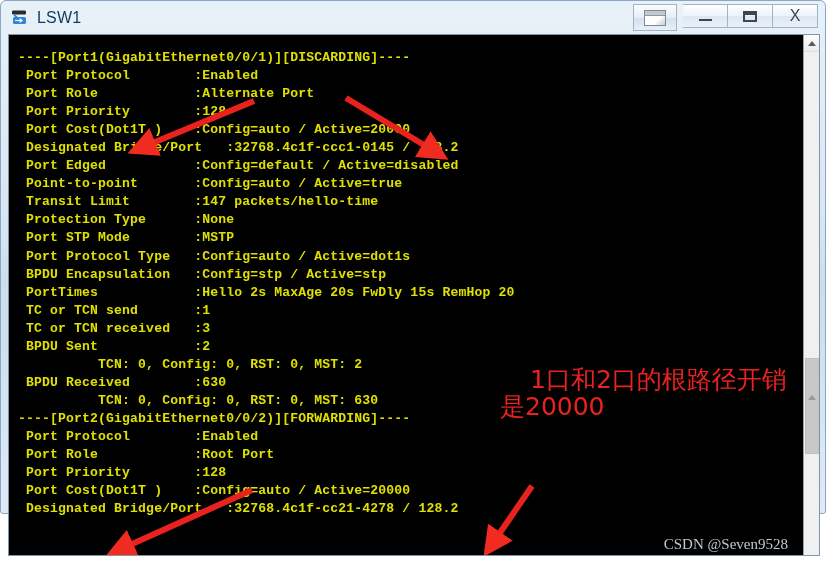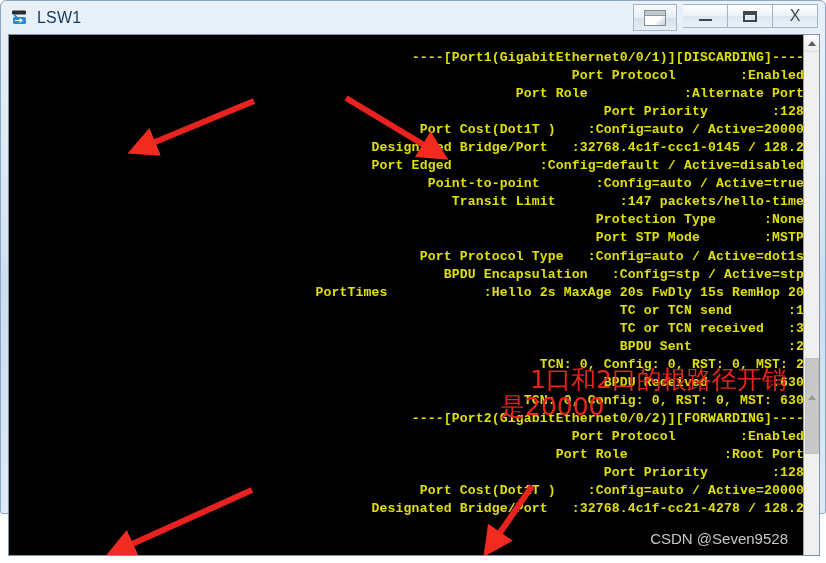--- a/index.html
+++ b/index.html
@@ -14,21 +14,20 @@
 
   
   #window {
     position: relative;
     width: 826px; height: 514px;
     box-sizing: border-box;
     background: linear-gradient(to bottom, #e9f1f8 0%, #d7e5f2 45%, #cbddee 55%, #dfeaf6 100%);
     border: 1px solid #8ba7c4;
     border-radius: 6px 6px 3px 3px;
     padding: 0;
-    text-align: right;
   }
 
   #titlebar {
     position: relative;
     height: 33px;
     display: flex;
     align-items: center;
     padding-left: 9px;
     box-sizing: border-box;
   }
@@ -178,24 +177,24 @@
   svg.arrow-layer {
     position: absolute;
     left: 0; top: 0;
     width: 795px; height: 520px;
     pointer-events: none;
   }
 
   
   #watermark {
     position: absolute;
-    right: 16px; bottom: 8px;
+    right: 16px; bottom: 2px;
     color: #d8d8d8;
     font-size: 15px;
-    font-family: Liberation Sans, sans-serif;
+    font-family: Liberation Serif, serif;
     opacity: 0.92;
     white-space: pre;
   }
 
   
   #bottom-strip {
     position: absolute;
     left: 0; bottom: 0;
     width: 826px; height: 8px;
   }

